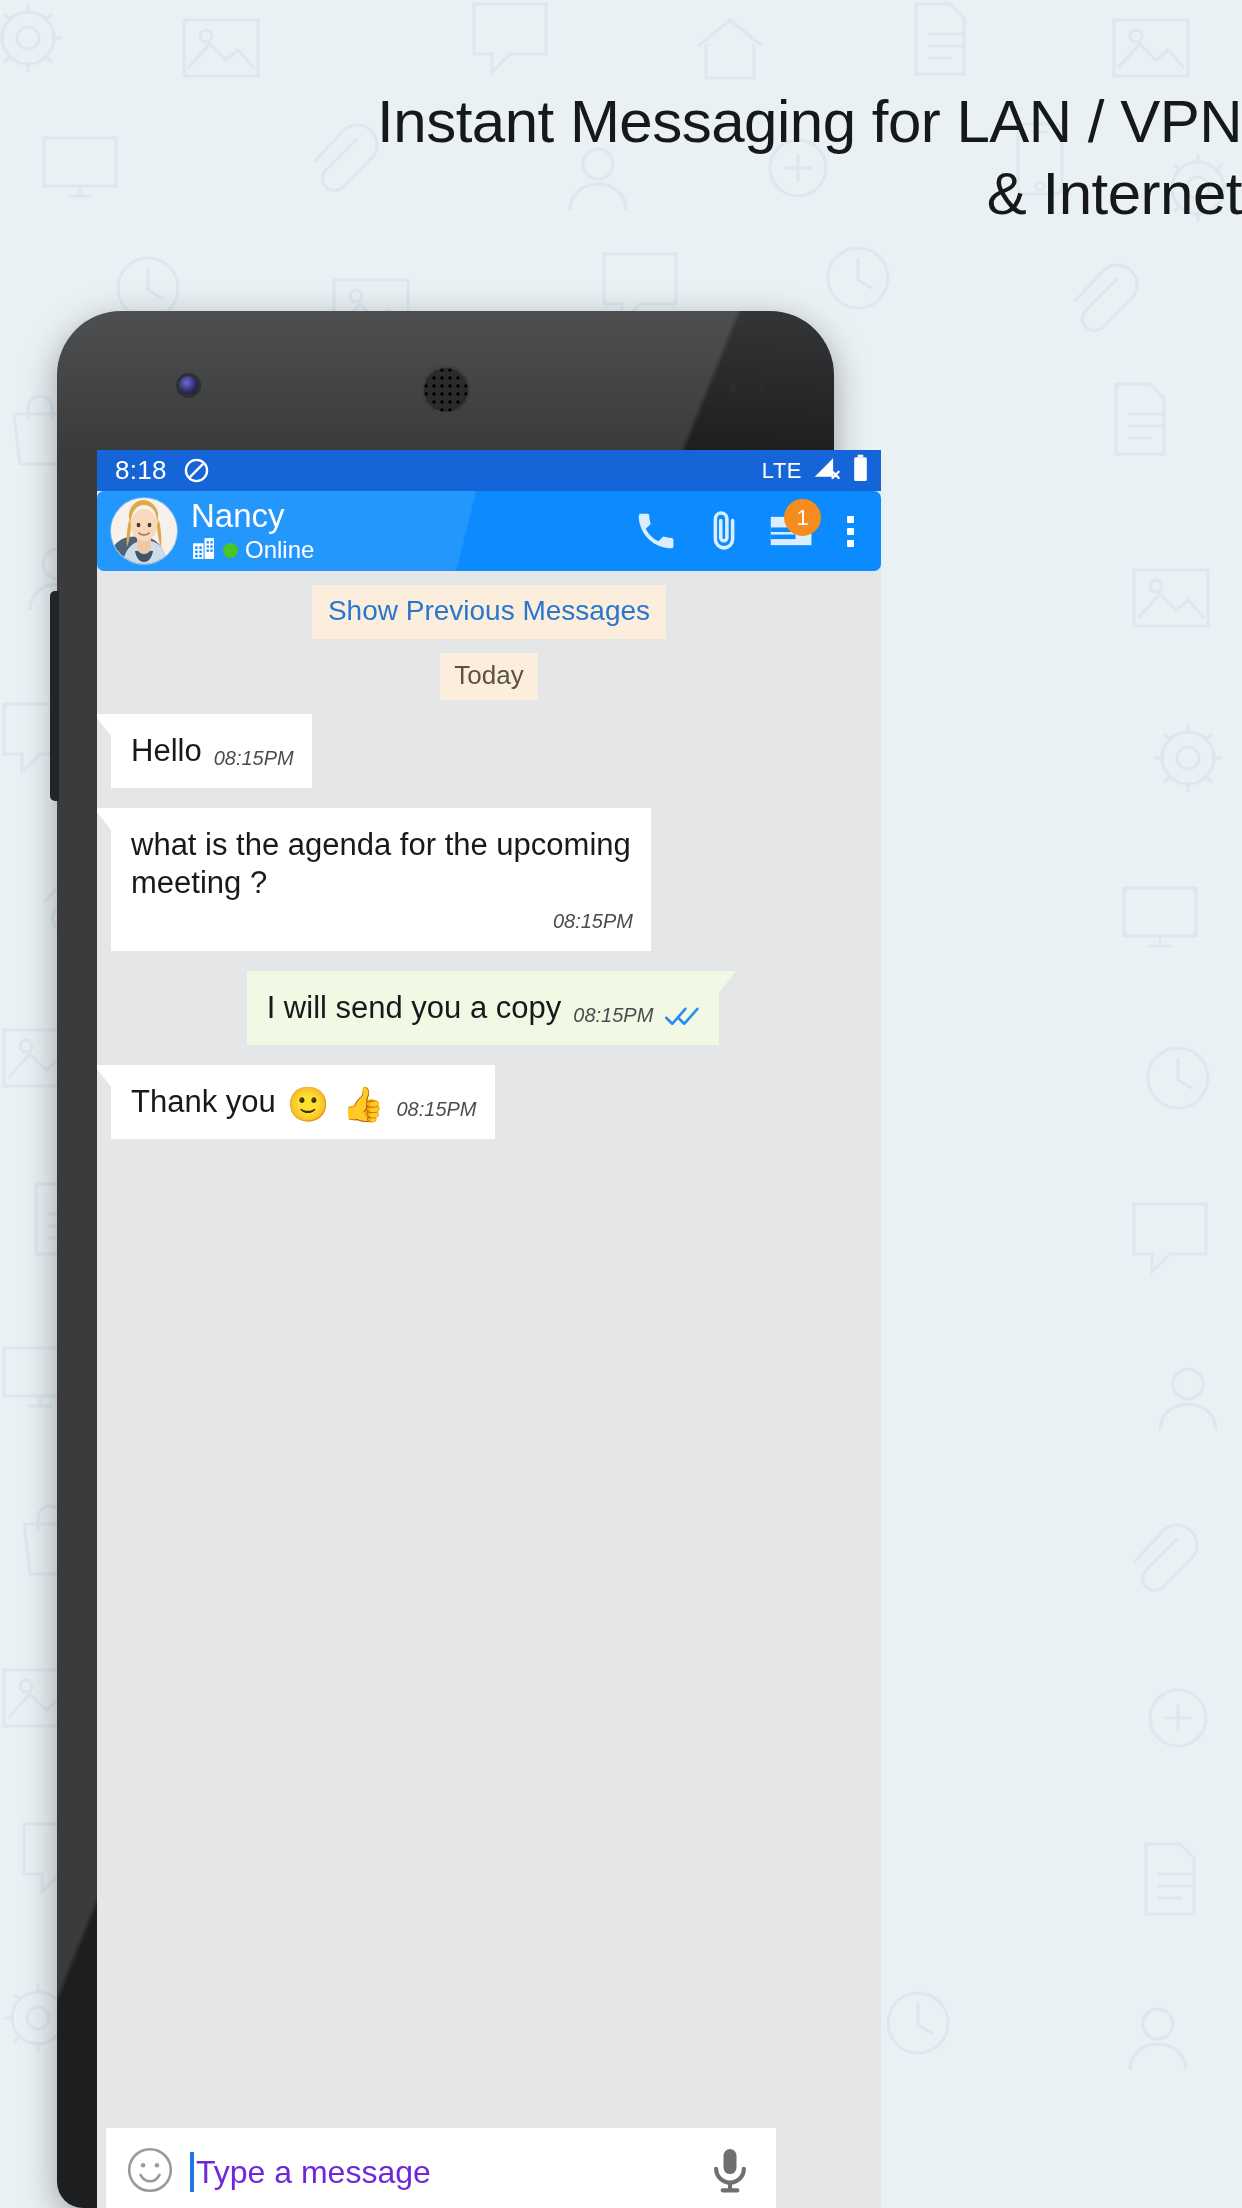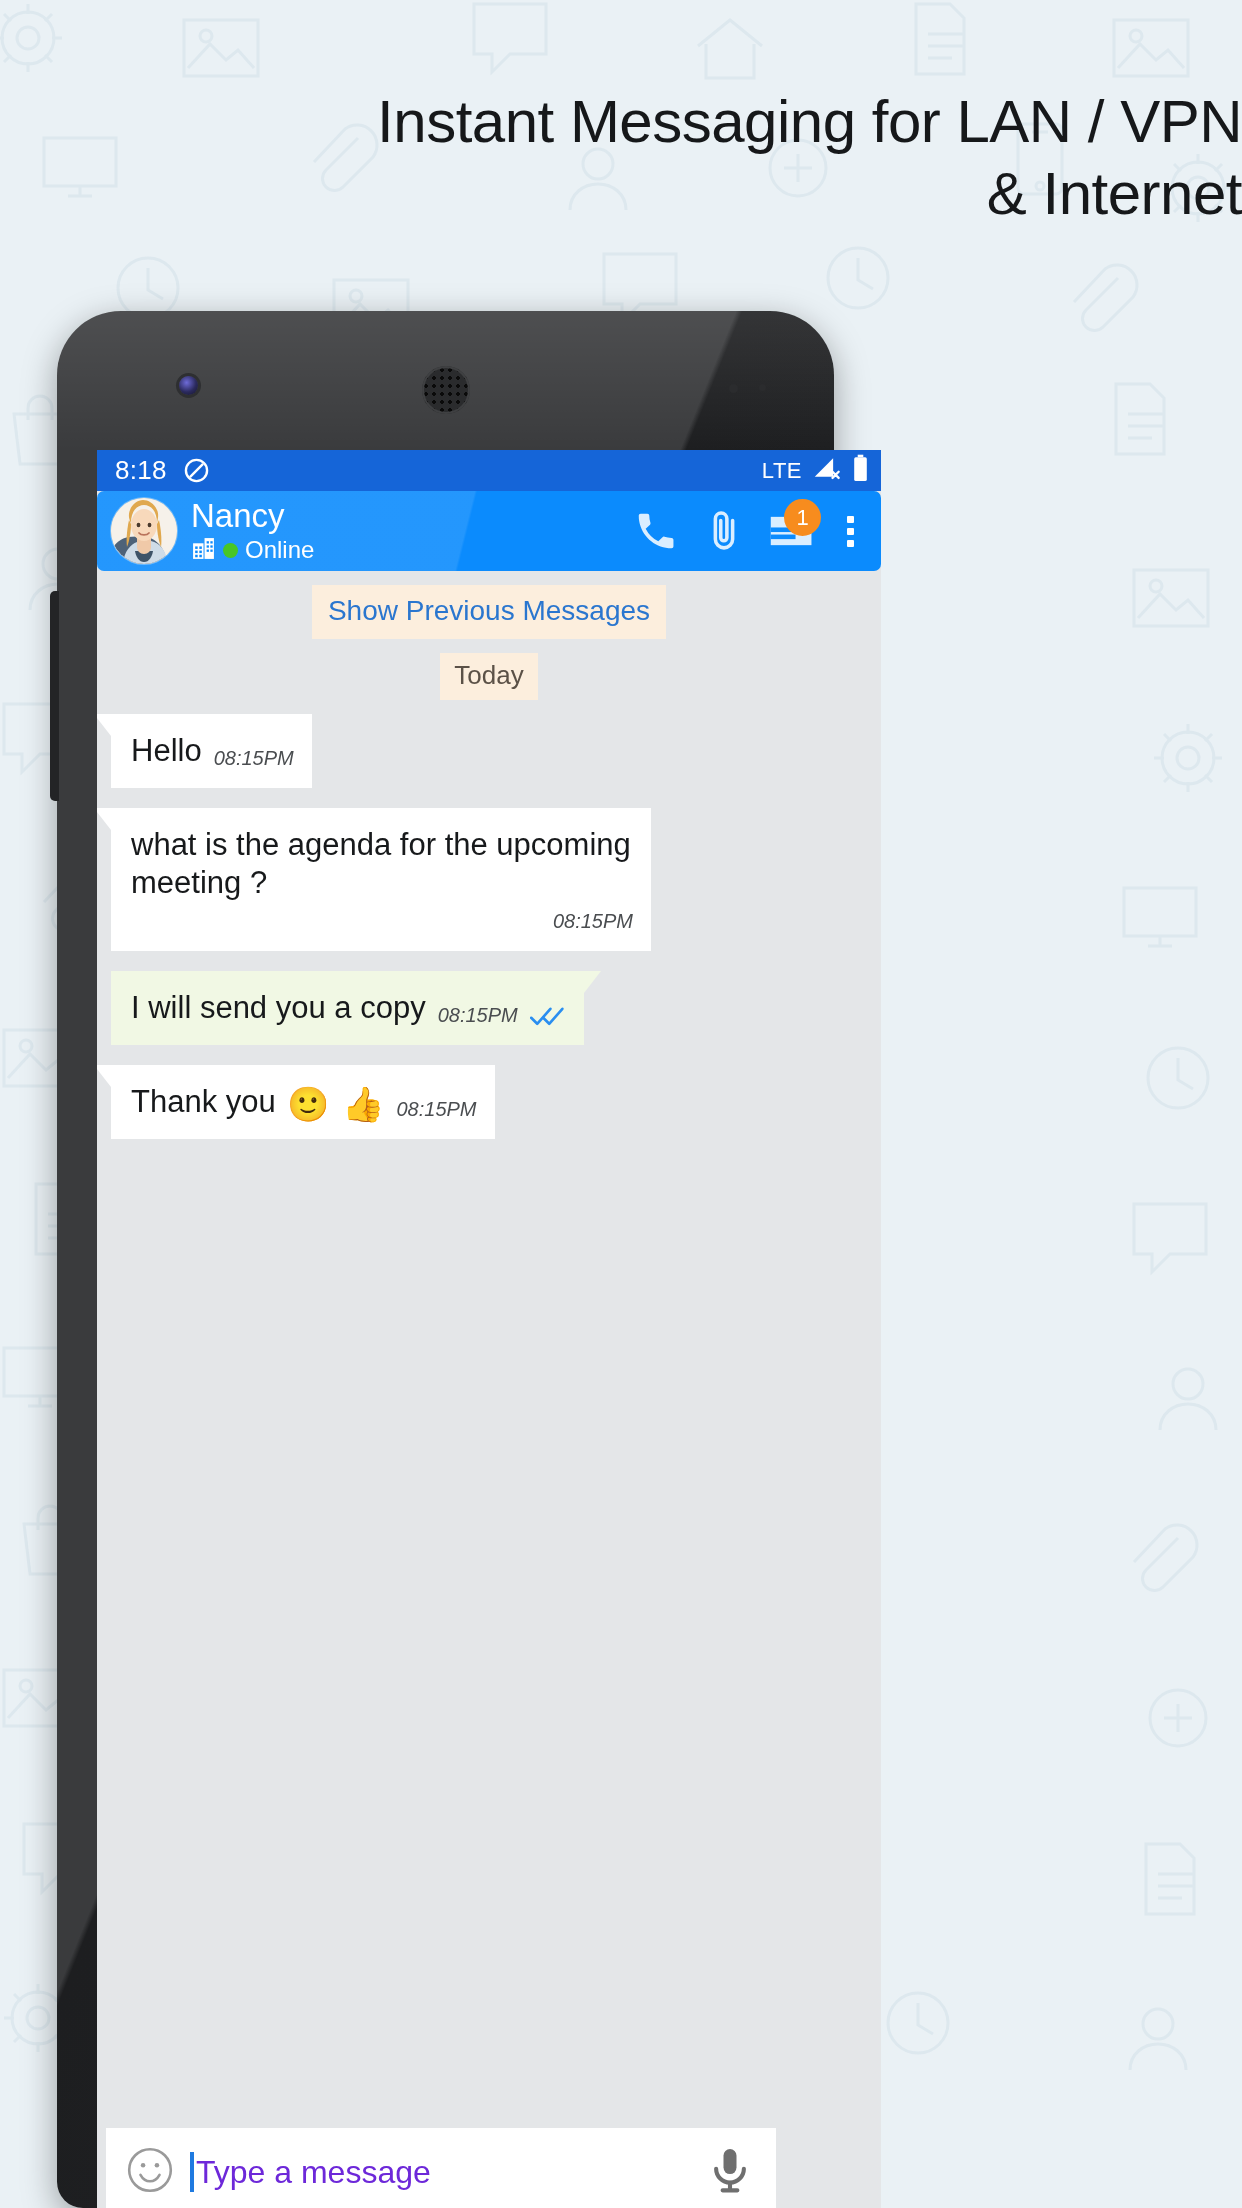--- a/index.html
+++ b/index.html
@@ -118,21 +118,21 @@
   
   .chat{ position:relative; height:1546px; background:#e4e6e8; padding-top:14px; }
   .center-row{ display:flex; justify-content:center; }
   .chip{
     background:#fceedd; color:#5b5147; font-size:26px;
     padding:7px 14px 9px; margin-bottom:14px;
   }
   .chip-link{ color:#2a76cf; font-size:28px; padding:10px 16px 12px; }
 
   .row{ display:flex; padding:0 14px; margin-bottom:20px; }
-  .row.out{ justify-content:flex-start; padding-right:26px; }
+  .row.out{ justify-content:center; padding-right:26px; }
 
   .bub{ position:relative; max-width:545px; padding:18px 18px 18px 20px; }
   .bub.in{ background:#fff; }
   .bub.out{ background:#f1f8e4; }
   .bub.in::before{
     content:""; position:absolute; left:-17px; top:0;
     border-style:solid; border-width:0 17px 22px 0;
     border-color:transparent #fff transparent transparent;
   }
   .bub.out::after{

